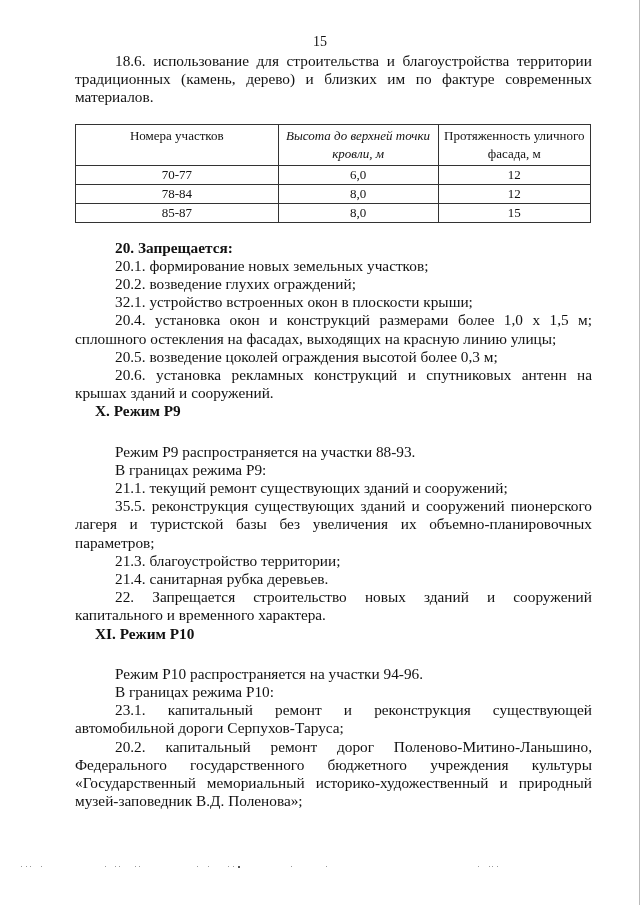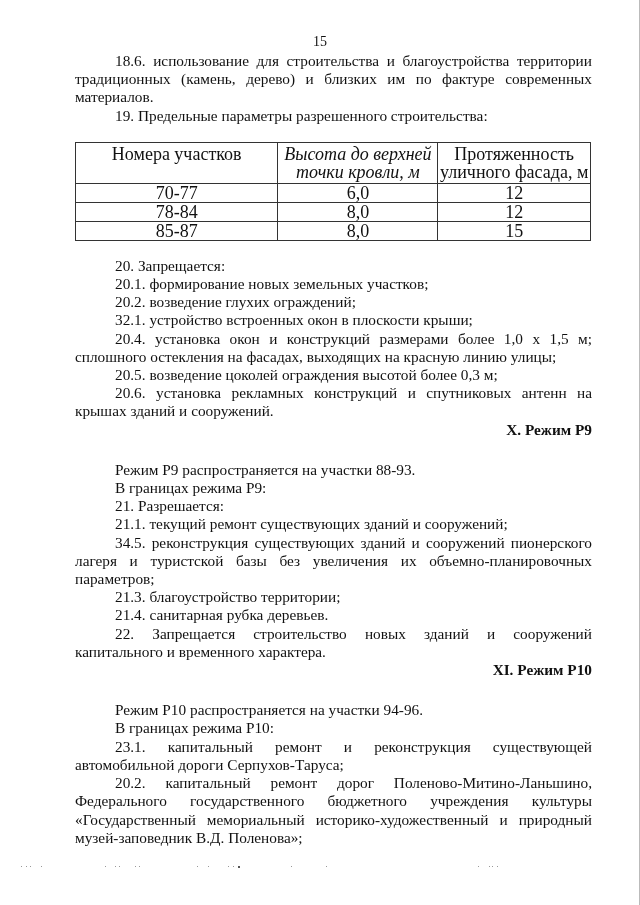--- a/index.html
+++ b/index.html
@@ -11,28 +11,28 @@
   }
   .page-num {
     position: absolute; top: 34px; left: 0; width: 640px;
     text-align: center; font-size: 14px;
   }
   .content {
     position: absolute; left: 75px; top: 52px; width: 517px;
     line-height: 18.2px;
   }
   .p { text-align: justify; text-indent: 40px; margin: 0; }
-  .bold { font-weight: normal; }
+  .bold { font-weight: bold; }
   .heading {
-    text-align: right; font-weight: bold; margin: 0;
+    text-align: left; font-weight: bold; margin: 0;
     padding-left: 20px;
   }
   table.params {
     border-collapse: collapse; width: 516px;
-    margin: 17px 0 16px 0; font-size: 18px;
+    margin: 17px 0 16px 0; font-size: 13px;
   }
   table.params th, table.params td {
     border: 1px solid #333; text-align: center; font-weight: normal;
     padding: 0; line-height: 18px;
   }
   table.params th { height: 38px; vertical-align: top; padding-top: 2px; }
   table.params td { height: 17px; margin-top: 16px; }
   .col1 { width: 203px; }
   .col2 { width: 160px; font-style: italic; }
   .col3 { width: 152px; }
@@ -47,21 +47,20 @@
     position: absolute; top: 0; right: 0; width: 1px; height: 905px; background: #bbb;
   }
 </style>
 </head>
 <body>
 
 <div class="page-num">15</div>
 
 <div class="content">
   <p class="p">18.6. использование для строительства и благоустройства территории традиционных (камень, дерево) и близких им по фактуре современных материалов.</p>
-  <p class="p">19. Предельные параметры разрешенного строительства:</p>
 
   <table class="params">
     <thead>
       <tr>
         <th class="col1">Номера участков</th>
         <th class="col2">Высота до верхней точки кровли, м</th>
         <th class="col3">Протяженность уличного фасада, м</th>
       </tr>
     </thead>
     <tbody>
@@ -88,23 +87,22 @@
   <p class="p">20.2. возведение глухих ограждений;</p>
   <p class="p">32.1. устройство встроенных окон в плоскости крыши;</p>
   <p class="p">20.4. установка окон и конструкций размерами более 1,0 х 1,5 м; сплошного остекления на фасадах, выходящих на красную линию улицы;</p>
   <p class="p">20.5. возведение цоколей ограждения высотой более 0,3 м;</p>
   <p class="p">20.6. установка рекламных конструкций и спутниковых антенн на крышах зданий и сооружений.</p>
 
   <p class="heading">X. Режим Р9</p>
   <div class="gap-after-head"></div>
   <p class="p">Режим Р9 распространяется на участки 88-93.</p>
   <p class="p">В границах режима Р9:</p>
-  <p class="p bold">21. Разрешается:</p>
   <p class="p">21.1. текущий ремонт существующих зданий и сооружений;</p>
-  <p class="p">34.5. реконструкция существующих зданий и сооружений пионерского лагеря и туристской базы без увеличения их объемно-планировочных параметров;</p>
+  <p class="p">35.5. реконструкция существующих зданий и сооружений пионерского лагеря и туристской базы без увеличения их объемно-планировочных параметров;</p>
   <p class="p">21.3. благоустройство территории;</p>
   <p class="p">21.4. санитарная рубка деревьев.</p>
   <p class="p">22. Запрещается строительство новых зданий и сооружений капитального и временного характера.</p>
 
   <p class="heading">XI. Режим Р10</p>
   <div class="gap-after-head"></div>
   <p class="p">Режим Р10 распространяется на участки 94-96.</p>
   <p class="p">В границах режима Р10:</p>
   <p class="p">23.1. капитальный ремонт и реконструкция существующей автомобильной дороги Серпухов-Таруса;</p>
   <p class="p">20.2. капитальный ремонт дорог Поленово-Митино-Ланьшино, Федерального государственного бюджетного учреждения культуры «Государственный мемориальный историко-художественный и природный музей-заповедник В.Д. Поленова»;</p>

